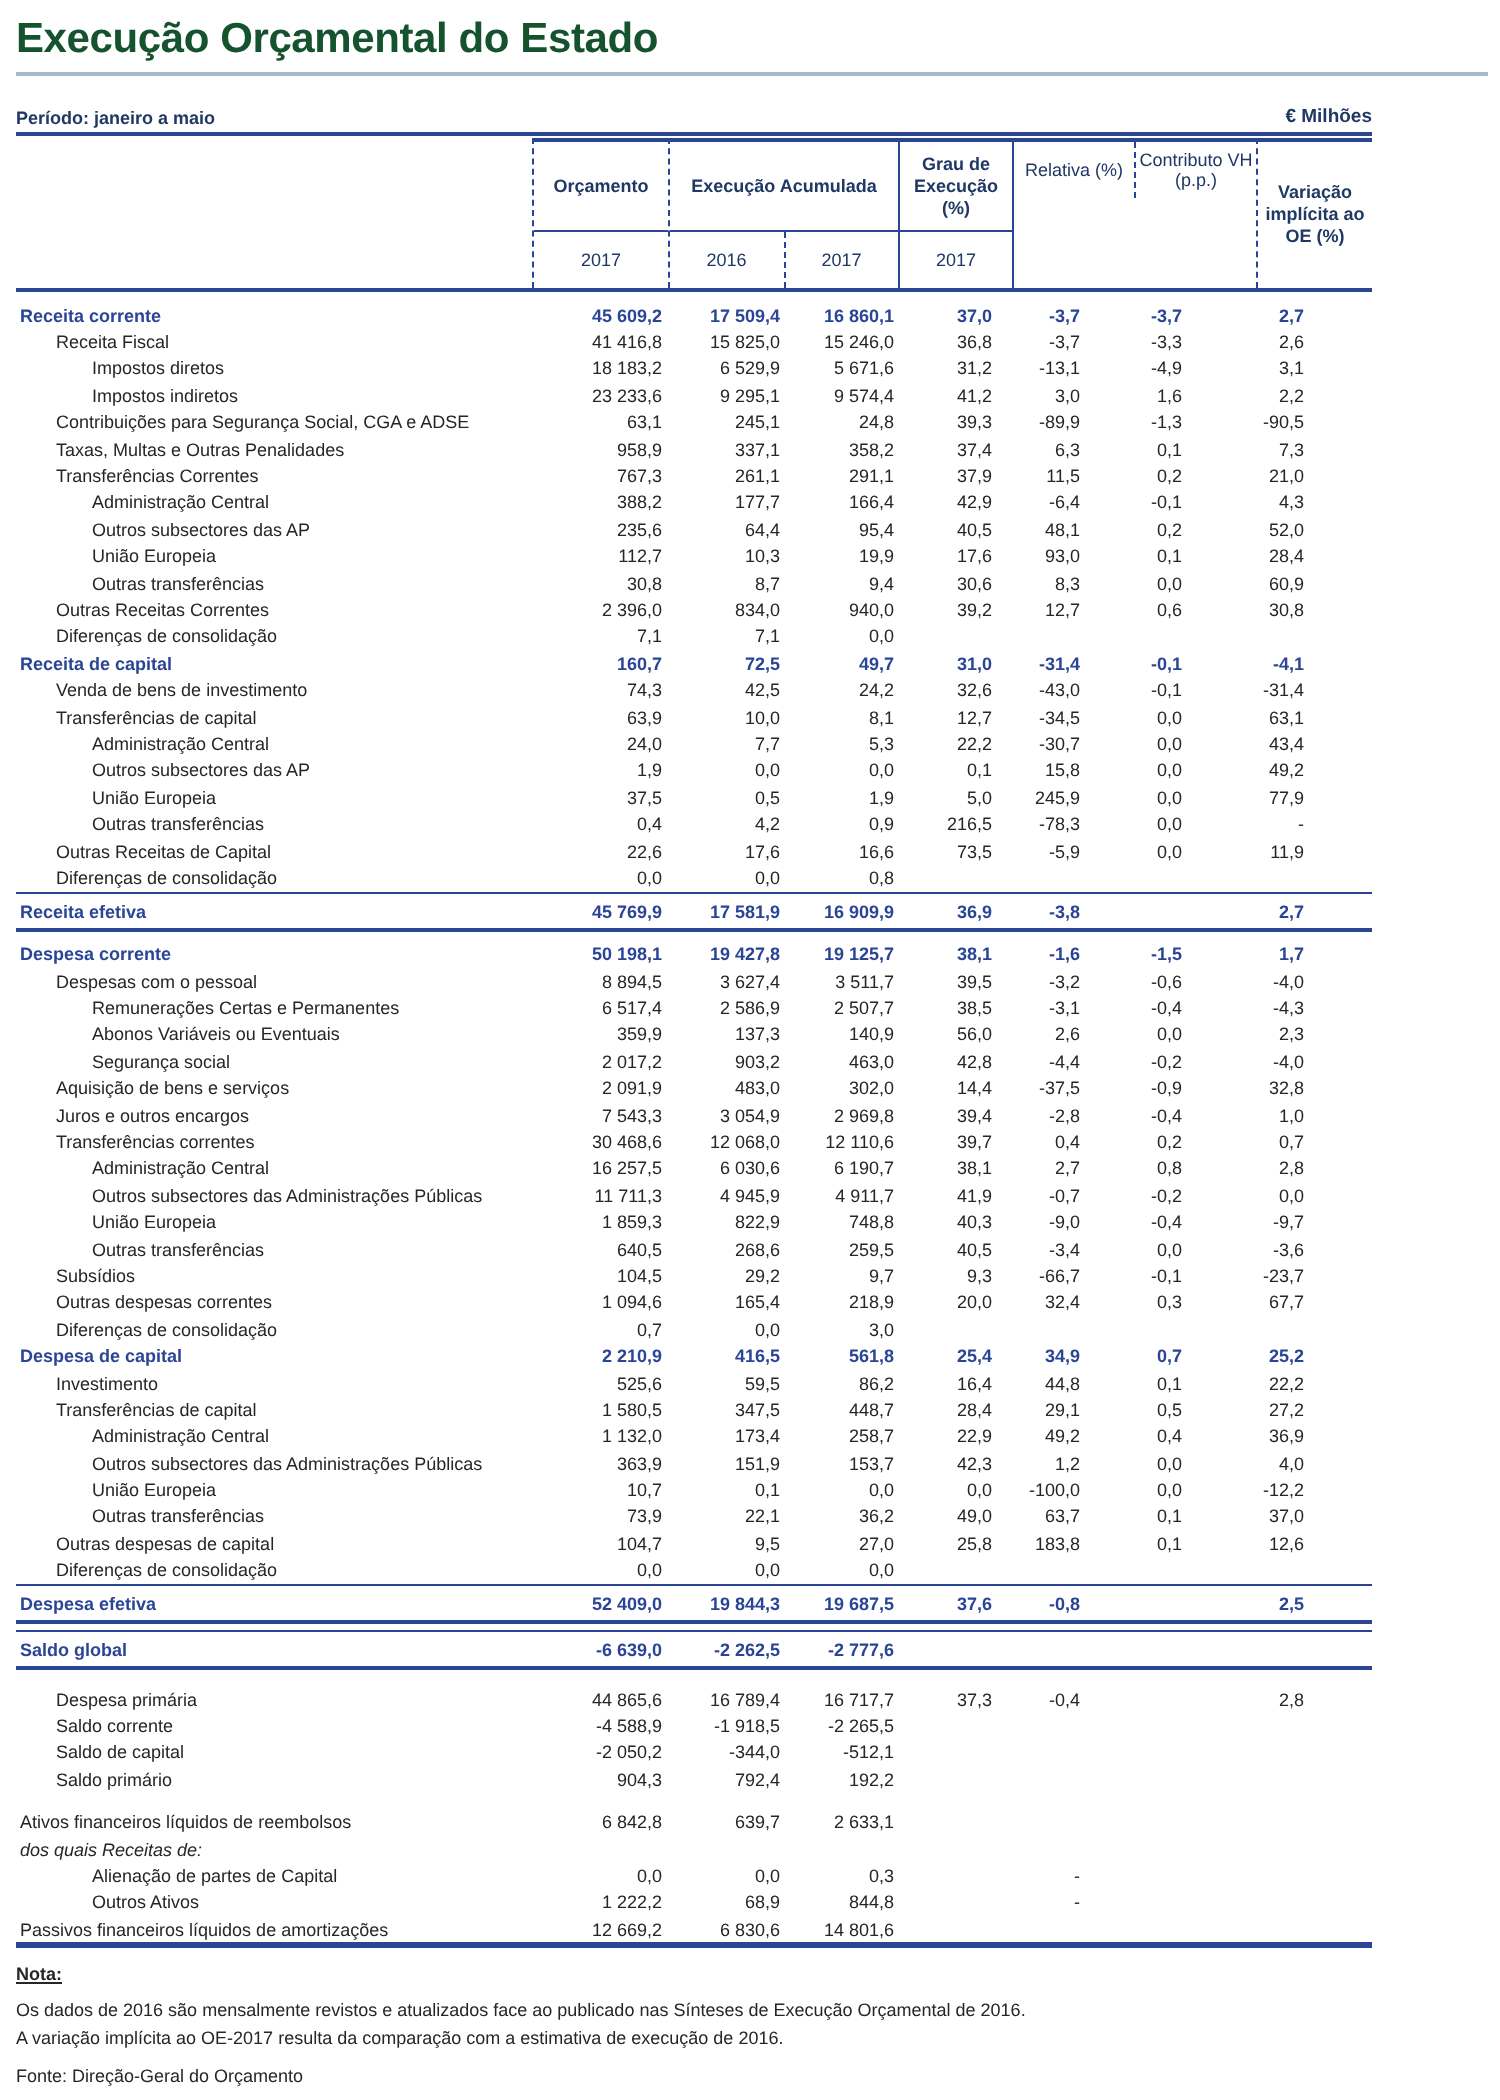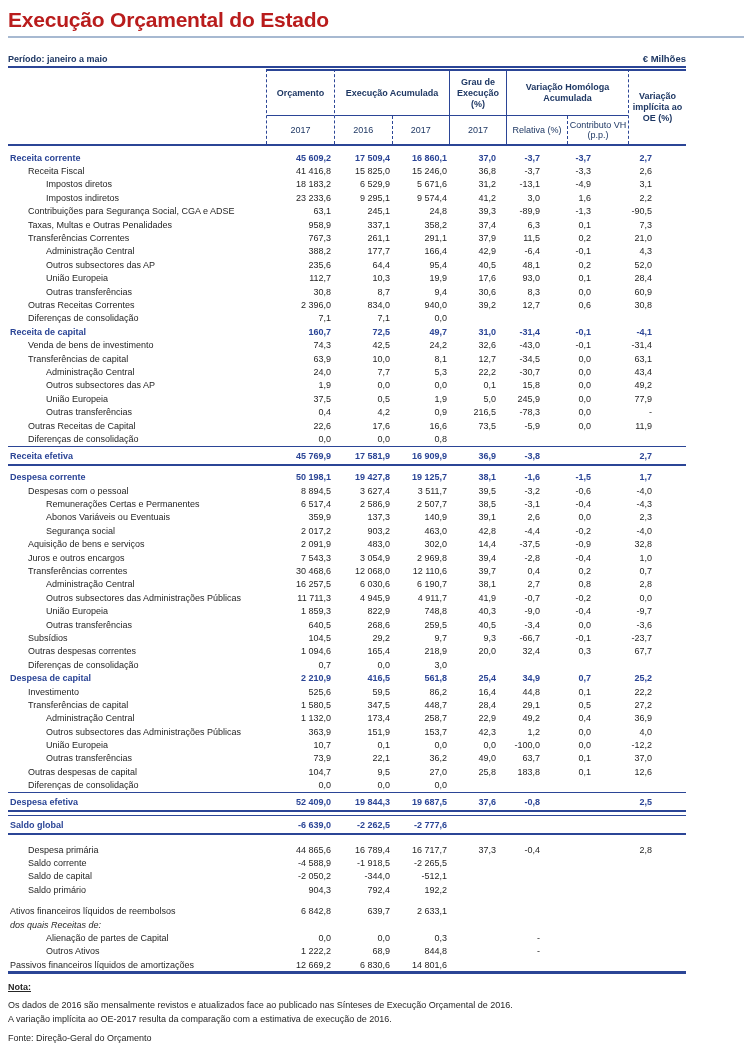--- a/index.html
+++ b/index.html
@@ -6,21 +6,21 @@
   html,body { background:#fff; }
   body {
     width:750px; height:1050px;
     font-family:"Liberation Sans", sans-serif;
     color:#262626; overflow:hidden;
   }
   .page { width:750px; height:1050px; padding:6px 6px 0 8px; }
 
   
   .title {
-    font-size:21px; font-weight:bold; color:#b91c1c;
+    font-size:21px; font-weight:bold; color:#14532d;
     letter-spacing:-0.2px; padding-top:2px;
   }
   .title-rule { height:2px; background:#A7B9D1; margin-top:4px; width:736px; }
   .meta-row {
     width:678px; display:flex; justify-content:space-between; align-items:flex-end;
     margin-top:15px; padding-bottom:2px;gap:48px;
   }
   .meta-row .period { font-size:9px; font-weight:bold; color:#1F3864; }
   .meta-row .unit   { font-size:9.5px; font-weight:bold; color:#1F3864; }
   .period-rule { width:678px; height:2px; background:#2B4596; }
@@ -117,21 +117,20 @@
       </div>
 
       <div class="hgroup hg-grau">
         <div class="hg-top">Grau de Execução (%)</div>
         <div class="hg-years">
           <div class="hy">2017</div>
         </div>
       </div>
 
       <div class="hgroup hg-var">
-        <div class="hg-top">Variação Homóloga Acumulada</div>
         <div class="hg-years">
           <div class="hy">Relativa (%)</div>
           <div class="hy">Contributo VH (p.p.)</div>
         </div>
       </div>
 
       <div class="hgroup hg-impl">
         <div class="hg-span">Variação implícita ao OE (%)</div>
       </div>
     </div>
@@ -398,21 +397,21 @@
           <div class="val c3">38,5</div>
           <div class="val c4">-3,1</div>
           <div class="val c5">-0,4</div>
           <div class="val c6">-4,3</div>
         </div>
         <div class="trow">
           <div class="lbl ind2">Abonos Variáveis ou Eventuais</div>
           <div class="val c0">359,9</div>
           <div class="val c1">137,3</div>
           <div class="val c2">140,9</div>
-          <div class="val c3">39,1</div>
+          <div class="val c3">56,0</div>
           <div class="val c4">2,6</div>
           <div class="val c5">0,0</div>
           <div class="val c6">2,3</div>
         </div>
         <div class="trow">
           <div class="lbl ind2">Segurança social</div>
           <div class="val c0">2 017,2</div>
           <div class="val c1">903,2</div>
           <div class="val c2">463,0</div>
           <div class="val c3">42,8</div>

